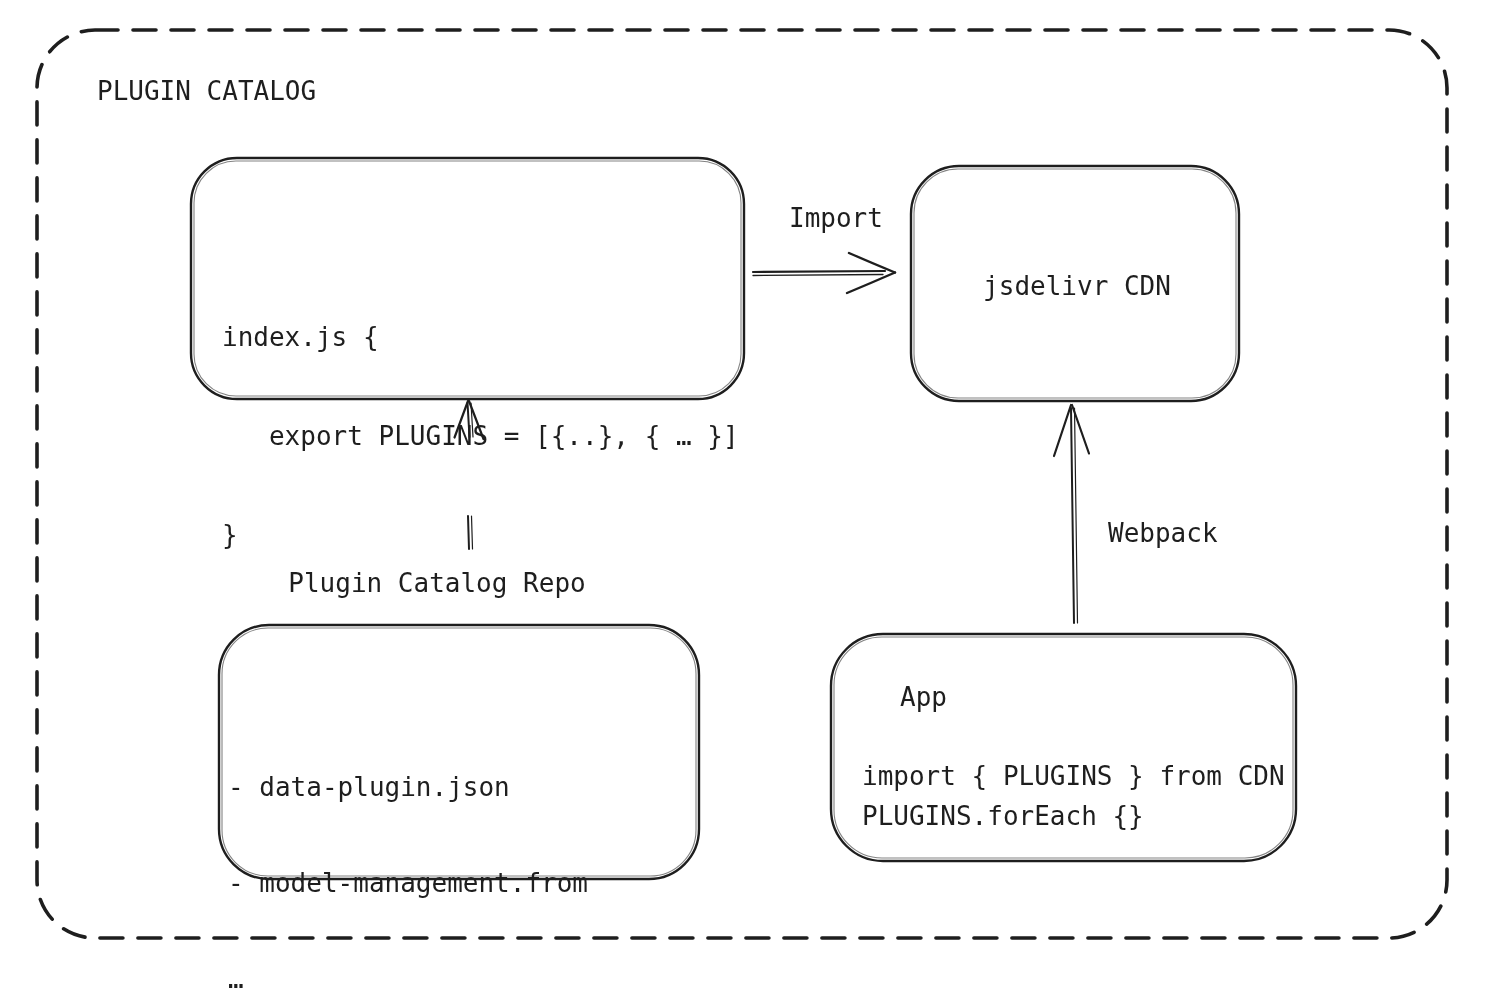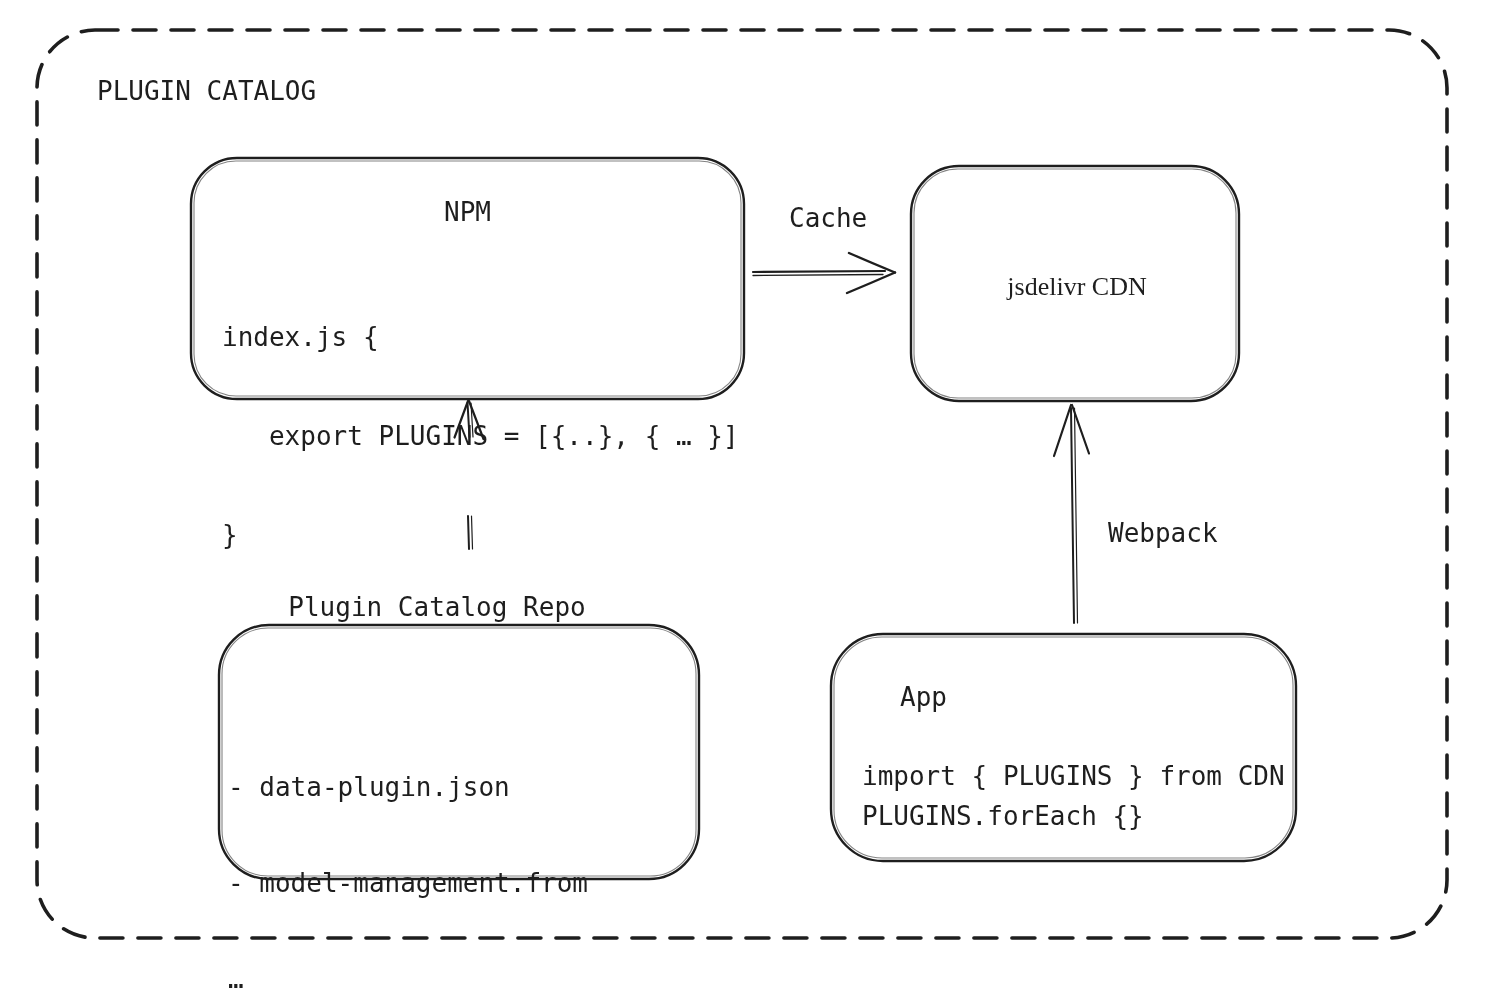--- a/index.html
+++ b/index.html
@@ -88,33 +88,32 @@
     <g>
       <path d="M1074 623 L1071 408" stroke-width="2"></path>
       <path d="M1077.5 623 L1074.5 408" stroke-width="1.2"></path>
       <path d="M1071 405 L1054 456" stroke-width="2.2"></path>
       <path d="M1072 405 L1089 453.5" stroke-width="2.2"></path>
     </g>
   </svg>
 
   <div class="label" style="left:97px;top:75px;">PLUGIN CATALOG</div>
 
-  <div class="label centered" style="left:191px;top:196px;width:553px;">NPM</div>
   <div class="label" style="left:222px;top:255px;">
     <div>index.js {</div>
     <div>   export PLUGINS = [{..}, { … }]</div>
     <div>}</div>
   </div>
 
-  <div class="label centered" style="left:911px;top:270px;width:332px;font-family:Liberation Serif, serif;">jsdelivr CDN</div>
+  <div class="label centered" style="left:911px;top:270px;width:332px;">jsdelivr CDN</div>
 
-  <div class="label" style="left:789px;top:202px;">Cache</div>
+  <div class="label" style="left:789px;top:202px;">Import</div>
 
 
-  <div class="label centered" style="left:287px;top:567px;width:300px;margin-top:24px;">Plugin Catalog Repo</div>
+  <div class="label centered" style="left:287px;top:567px;width:300px;">Plugin Catalog Repo</div>
   <div class="label repo-items" style="left:228px;top:707px;">
     <div>- data-plugin.json</div>
     <div>- model-management.from</div>
     <div>…</div>
   </div>
 
   <div class="label" style="left:864px;top:681px;margin-left:36px;">App</div>
   <div class="label" style="left:862px;top:740px;margin-top:20px;">import { PLUGINS } from CDN</div>
   <div class="label" style="left:862px;top:800px;">PLUGINS.forEach {}</div>
 

